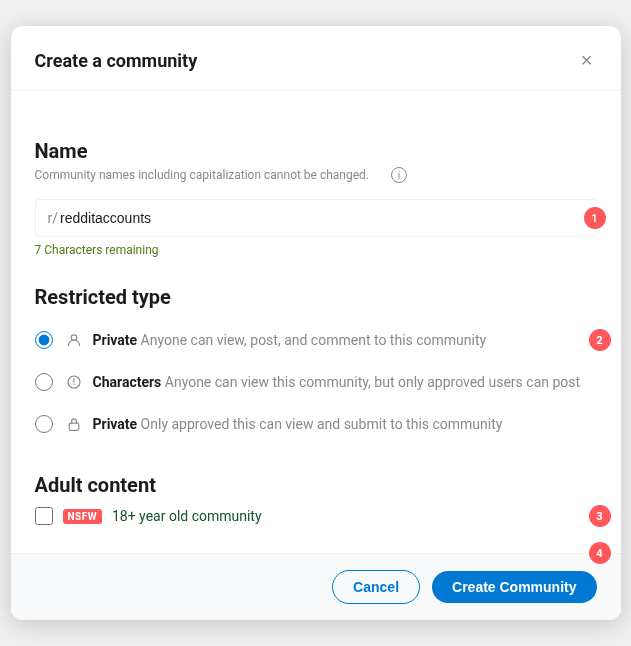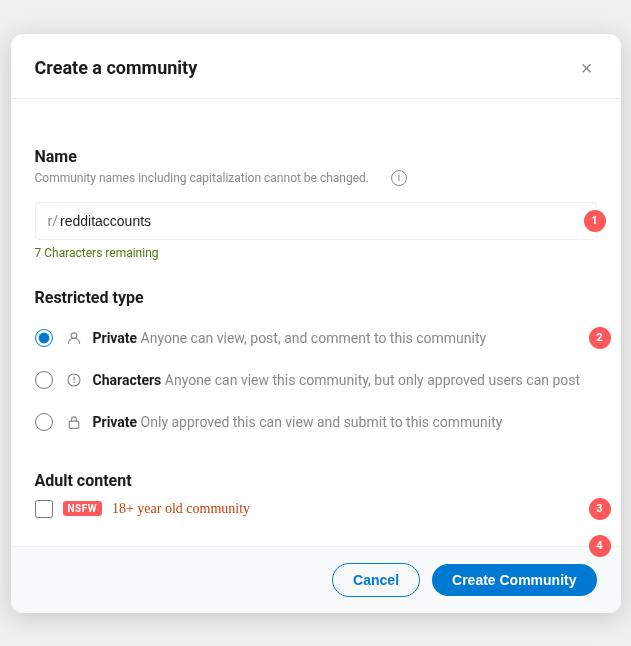--- a/index.html
+++ b/index.html
@@ -44,21 +44,21 @@
       font-size: 20px;
       line-height: 1;
       padding: 4px;
     }
 
     .modal-body {
       padding: 20px 24px;
     }
 
     .section-title {
-      font-size: 16px;
+      font-size: 20px;
       font-weight: 700;
       color: #1c1c1c;
       margin-bottom: 4px;
       margin-top: 28px;
     }
 
     .section-subtitle {
       font-size: 12px;
       color: #878a8c;
       margin-bottom: 16px;
@@ -218,22 +218,21 @@
       color: white;
       font-size: 10px;
       font-weight: 700;
       padding: 2px 5px;
       border-radius: 3px;
       letter-spacing: 0.5px;
     }
 
     .nsfw-label {
       font-size: 14px;
-      color: #c2410c;
-      font-family: Liberation Serif, serif;
+      color: #14532d;
     }
 
     .badge-3 {
       position: absolute;
       right: -14px;
       top: 50%;
       transform: translateY(-50%);
       width: 22px;
       height: 22px;
       background: #ff585b;

